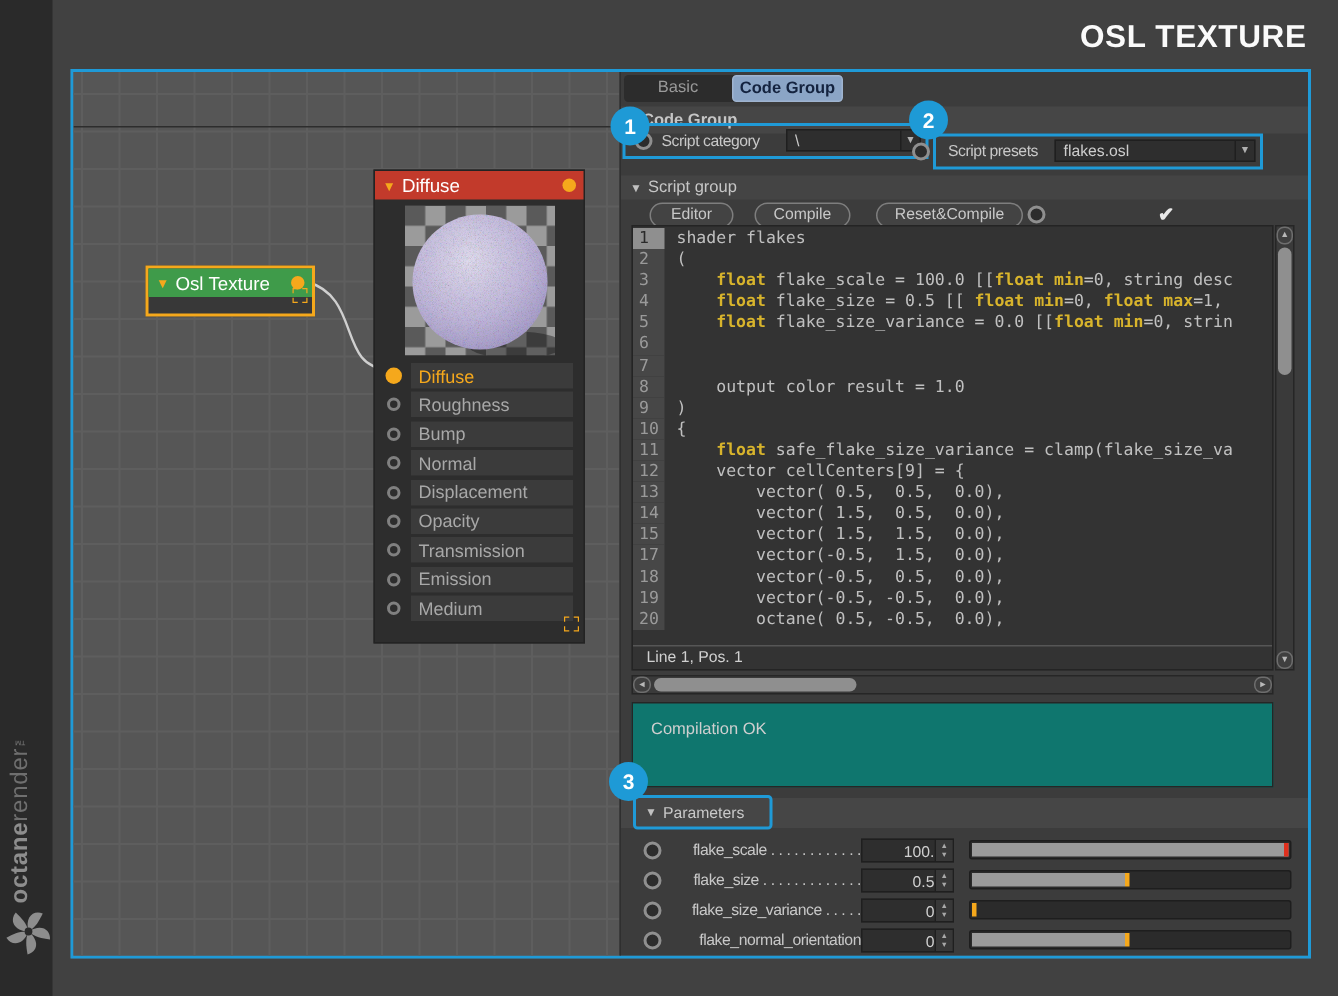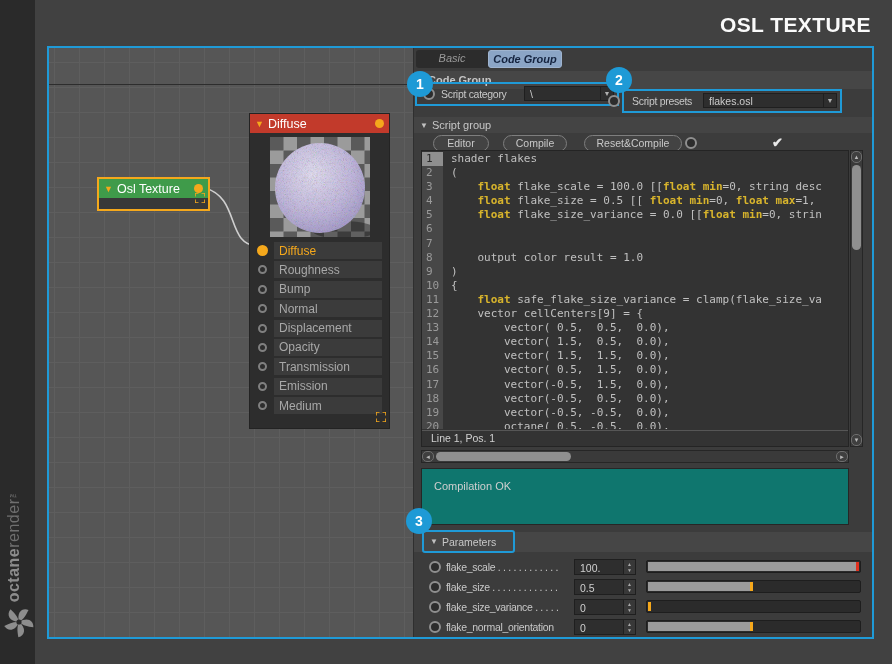--- a/index.html
+++ b/index.html
@@ -58,21 +58,21 @@
   .chrow.connected .chlabel { color:#f5a81c; }
   .chdot { position:absolute; left:8px; top:4px; width:9px; height:9px; border-radius:50%; border:2px solid #808080; background:transparent; }
   .chrow.connected .chdot { left:7px; top:3px; width:11px; height:11px; border:0; background:#f5a81c; }
   
   .props { position:absolute; left:364px; top:0; width:459px; height:589px; background:#3c3c3c; border-left:1px solid #2f2f2f; font-size:10.5px; color:#c8c8c8; }
   .secbar { position:absolute; left:0; right:0; height:18px; background:#464646; display:flex; align-items:center; }
   .secbar .tri { font-size:8px; color:#c0c0c0; margin-right:4px; }
   .secbar .sectitle { font-weight:bold; color:#c6c6c6; font-size:11px; }
   
   .tabstrip { position:absolute; left:2px; top:2px; width:146px; height:18px; background:#2c2c2c; border-radius:3px; display:flex; }
-  .tab { flex:1; text-align:center; line-height:17px; font-size:11px; color:#9a9a9a; border-radius:3px;font-style:italic; }
+  .tab { flex:1; text-align:center; line-height:17px; font-size:11px; color:#9a9a9a; border-radius:3px; }
   .tab.active { background:#8ba5c6; color:#14233f; font-weight:bold; border:1px solid #9fb4cf; }
   
   .hlbox { position:absolute; border:2px solid #1f9ad7; display:flex; align-items:center; }
   .radio { width:12px; height:12px; border-radius:50%; border:2px solid #8f8f8f; background:#2c2c2c; flex:none; }
   .ddown { position:absolute; top:2px; height:15px; background:#2e2e2e; border:1px solid #1f1f1f; display:flex; align-items:center; color:#cccccc; }
   .ddown .dval { flex:1; padding-left:5px; font-size:10.5px; white-space:pre; }
   .ddown .darr { width:13px; text-align:center; font-size:7px; color:#b0b0b0; border-left:1px solid #1f1f1f; line-height:13px; }
   .rowlabel { font-size:10.5px; letter-spacing:-0.3px; color:#c8c8c8; white-space:nowrap; }
   
   .btn { position:absolute; height:17px; border:1px solid #7e7e7e; border-radius:9px; background:#434343; color:#c8c8c8; font-size:10.5px; text-align:center; line-height:15px; }
@@ -92,21 +92,21 @@
   .sbtn { position:absolute; background:#3f3f3f; border:1px solid #6e6e6e; border-radius:5px; color:#b8b8b8; text-align:center; }
   .vscroll .sbtn { left:0px; width:11px; height:12px; font-size:6px; line-height:11px; }
   .hscroll .sbtn { top:0px; width:12px; height:11px; font-size:6px; line-height:10px; }
   .thumb { position:absolute; background:#8f8f8f; border-radius:5px; }
   .vthumb { left:1px; width:9px; top:14px; height:85px; }
   .hthumb { top:1px; height:9px; left:14px; width:135px; }
   
   .compilebox { position:absolute; left:7px; top:420px; width:428px; height:57px; background:#0f766e; border:1px solid #262626; color:#cfcfcf; font-size:11px; padding:11px 0 0 12px; }
   
   .params { position:absolute; left:0; top:510px; right:0; }
-  .prow { display:flex; align-items:center; height:17px; margin-bottom:3px; padding-left:15px; }
+  .prow { display:flex; align-items:center; height:17px; margin-bottom:3px; padding-left:15px;text-align:right; }
   .prow .rowlabel { width:128px; margin-left:5px; }
   .pval { width:62px; height:16px; background:#2e2e2e; border:1px solid #1f1f1f; display:flex; flex:none; }
   .pval .vtext { flex:1; font-size:10.5px; color:#d0d0d0; padding:2px 0 0 5px; }
   .pval .spin { width:12px; border-left:1px solid #1f1f1f; background:#383838; display:flex; flex-direction:column; align-items:center; justify-content:center; color:#a8a8a8; font-size:5px; line-height:6px; }
   .pslider { position:relative; height:13px; width:215px; margin-left:10px; background:#2b2b2b; border:1px solid #1e1e1e; border-radius:2px; flex:none; }
   .pfill { position:absolute; left:1px; top:1px; bottom:1px; background:#9b9b9b; }
   .pmark { position:absolute; top:1px; bottom:1px; width:3px; }
   
   .badge { position:absolute; width:26px; height:26px; border-radius:50%; background:#1e9ad6; color:#fff; font-size:14px; font-weight:bold; text-align:center; line-height:26px; z-index:20; }
 </style>
@@ -358,24 +358,20 @@
             </div>
             <div class="code-line">
               <span class="ln">14</span>
               <span class="ct">        vector( 1.5,  0.5,  0.0),</span>
             </div>
             <div class="code-line">
               <span class="ln">15</span>
               <span class="ct">        vector( 1.5,  1.5,  0.0),</span>
             </div>
             <div class="code-line">
-              <span class="ln">16</span>
-              <span class="ct">        vector( 0.5,  1.5,  0.0),</span>
-            </div>
-            <div class="code-line">
               <span class="ln">17</span>
               <span class="ct">        vector(-0.5,  1.5,  0.0),</span>
             </div>
             <div class="code-line">
               <span class="ln">18</span>
               <span class="ct">        vector(-0.5,  0.5,  0.0),</span>
             </div>
             <div class="code-line">
               <span class="ln">19</span>
               <span class="ct">        vector(-0.5, -0.5,  0.0),</span>

